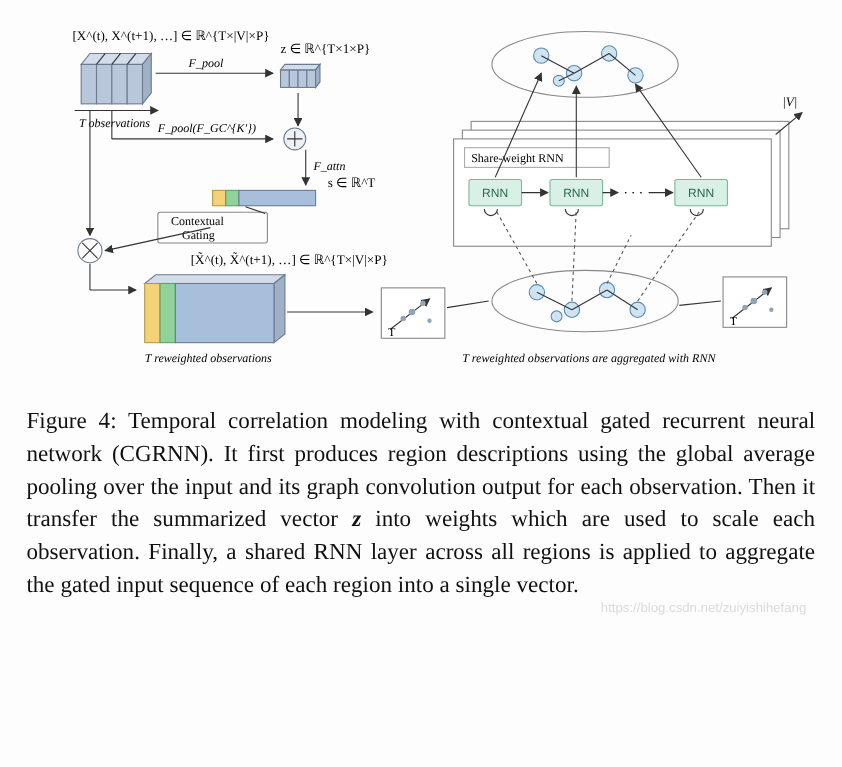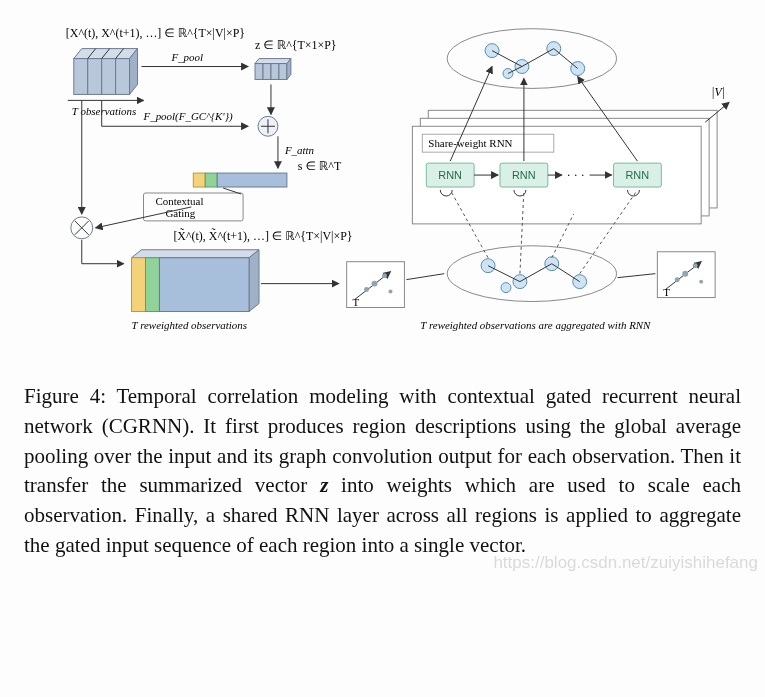--- a/index.html
+++ b/index.html
@@ -10,35 +10,34 @@
     width: 765px;
     box-sizing: border-box;
     position: relative;
   }
   .figure-area {
     width: 100%;
     height: 350px;
     position: relative;
   }
   .caption {
-    margin-top: 14px;
     font-size: 21px;
     line-height: 1.42;
     color: #111;
     text-align: justify;
   }
   .caption .bold-z { font-style: italic; font-weight: bold; }
   svg { display: block; }
   .watermark {
     position: absolute;
     bottom: 6px;
-    right: 7px;
+    right: 32px;
     color: rgba(130,130,130,0.28);
     font-family: Arial, sans-serif;
-    font-size: 17px;
+    font-size: 12px;
     pointer-events:none;
   }
   .lbl {
     font-family: 'Times New Roman', Georgia, serif;
     font-size: 12px;
     fill: #000;
   }
   .small-lbl {
     font-family: 'Times New Roman', Georgia, serif;
     font-size: 11px;

